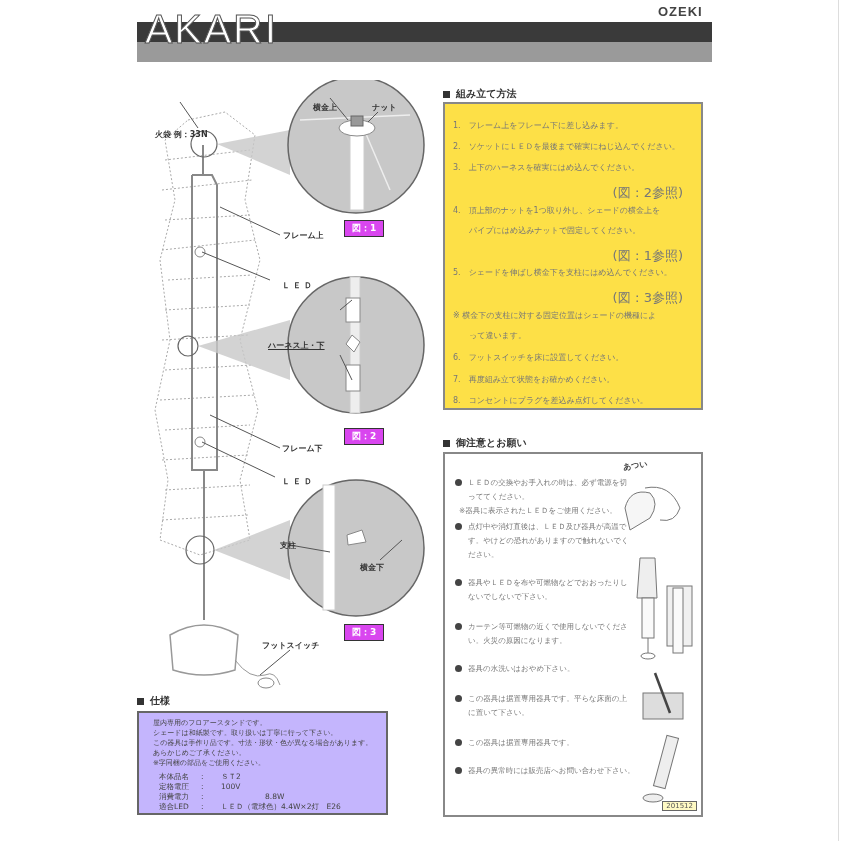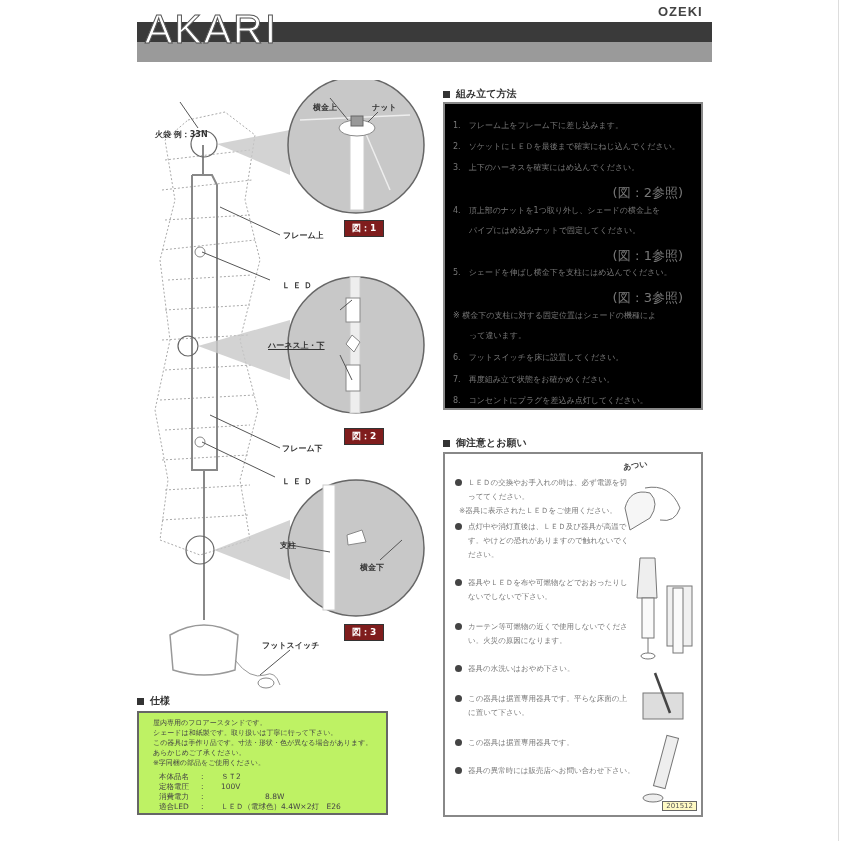--- a/index.html
+++ b/index.html
@@ -7,37 +7,37 @@
   .abs{position:absolute;}
   
   .brand-bar{left:137px;top:22px;width:575px;height:20px;background:#3a3a3a;}
   .brand-bar2{left:137px;top:42px;width:575px;height:20px;background:#9a9a9a;}
   .brand-title{left:145px;top:14px;font-family:"Liberation Sans",sans-serif;font-size:41px;letter-spacing:2px;color:#fff;-webkit-text-stroke:1px #555;font-weight:normal;line-height:30px;}
   .maker{left:658px;top:4px;font-family:"Liberation Sans",sans-serif;font-weight:bold;font-size:13px;color:#444;letter-spacing:1px;}
   
   .sec-h{font-size:10px;font-weight:bold;color:#333;}
   .sec-h .sq{display:inline-block;width:7px;height:7px;background:#333;margin-right:6px;vertical-align:middle;}
   
-  .asm-box{left:443px;top:102px;width:260px;height:308px;border:2px solid #888;box-sizing:border-box;background:#000000;}
+  .asm-box{left:443px;top:102px;width:260px;height:308px;border:2px solid #888;box-sizing:border-box;background:#fde047;}
   .asm-line{position:absolute;left:8px;font-size:8px;color:#777;white-space:nowrap;}
   .asm-ref{position:absolute;right:18px;font-size:13px;color:#777;}
   
   .cau-box{left:443px;top:452px;width:260px;height:365px;border:2px solid #888;box-sizing:border-box;background:#fff;}
   .cau-line{position:absolute;left:10px;font-size:7.5px;color:#777;white-space:nowrap;}
   .dot{display:inline-block;width:7px;height:7px;border-radius:50%;background:#444;margin-right:6px;vertical-align:middle;}
   .date-tag{position:absolute;right:4px;bottom:4px;border:1px solid #666;font-size:7px;padding:0 3px;color:#555;background:#fef9c3;}
   
-  .spec-box{left:137px;top:711px;width:251px;height:104px;border:2px solid #666;box-sizing:border-box;background:#bef264;}
+  .spec-box{left:137px;top:711px;width:251px;height:104px;border:2px solid #666;box-sizing:border-box;background:#c4b5fd;}
   .spec-line{position:absolute;left:14px;font-size:7px;color:#444;white-space:nowrap;}
   .spec-k{position:absolute;left:20px;font-size:7.5px;color:#444;}
   .spec-c{position:absolute;left:62px;font-size:7.5px;color:#444;}
   .spec-v{position:absolute;left:82px;font-size:7.5px;color:#444;white-space:nowrap;}
   
   .lbl{font-size:8px;font-weight:bold;color:#333;white-space:nowrap;}
-  .fig-tag{background:#7f1d1d;color:#fff;font-size:9px;font-weight:bold;padding:1px 7px;border:1px solid #333;}
+  .fig-tag{background:#d946ef;color:#fff;font-size:9px;font-weight:bold;padding:1px 7px;border:1px solid #333;}
   .right-rule{left:838px;top:0;width:1px;height:841px;background:#ddd;}
 </style>
 </head>
 <body>
 
 <div class="abs brand-bar"></div>
 <div class="abs brand-bar2"></div>
 <div class="abs brand-title">AKARI</div>
 <div class="abs maker">OZEKI</div>
 

